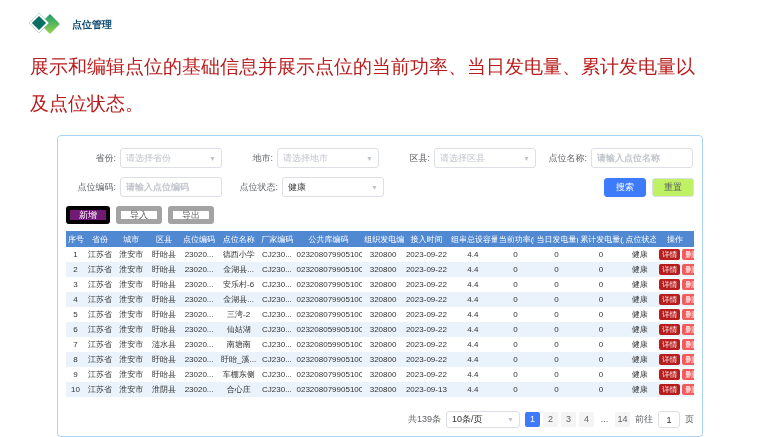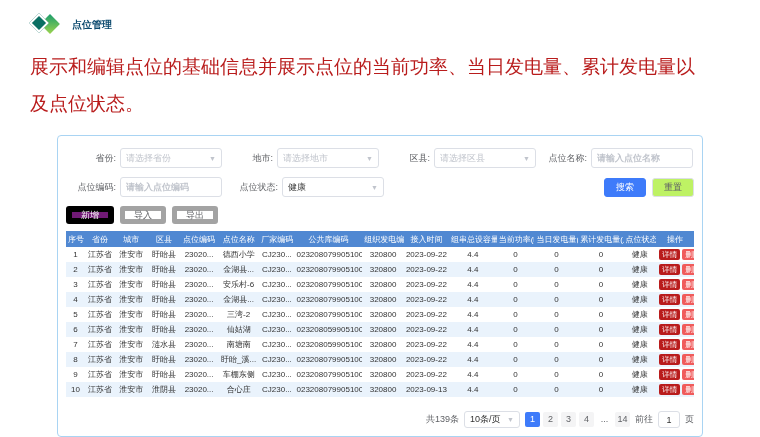--- a/index.html
+++ b/index.html
@@ -35,39 +35,39 @@
   .f-spacer { flex: 1; }
   .btn { height: 19px; padding: 0 11px; font-size: 9px; border-radius: 3px; border: 1px solid transparent;
          cursor: pointer; display: inline-flex; align-items: center; }
   .btn-primary { background: #3e7bfa; color: #fff; border-color: #3e7bfa; }
   .btn-plain { background: #bef264; color: #606266; border-color: #dcdfe6; margin-left: 6px; }
 
   
   .toolbar { display: flex; gap: 6px; margin: 4px 0 7px 0; }
   .tb-btn { height: 18px; padding: 0 9px; font-size: 9px; border-radius: 3px; cursor: pointer;
             display: inline-flex; align-items: center; }
-  .tb-add { background: #701a75; color: #fff; border: 6px solid #000000; }
+  .tb-add { background: #701a75; color: #fff; border: 4px solid #000000; }
   .tb-plain { background: #fff; color: #606266; border: 5px solid #a3a3a3; }
 
   
   table { width: 100%; border-collapse: collapse; table-layout: fixed; font-size: 8px; }
   th { background: #5088d2; color: #fff; font-weight: 400; height: 16px; padding: 1px 2px;
        white-space: nowrap; overflow: hidden; text-align: center; }
   td { height: 15px; padding: 1px 2px; white-space: nowrap; overflow: hidden; text-align: center;
        color: #333; }
   tbody tr:nth-child(even) td { background: #eaf3fc; }
   .badge { display: inline-block; padding: 1px 3px; border-radius: 2px; font-size: 7.5px; color: #fff;
            margin: 0 1px; cursor: pointer; line-height: 1.2; }
   .badge-blue { background: #b91c1c; }
   .badge-red { background: #f05b5b; }
 
   
   .pager { display: flex; justify-content: flex-end; align-items: center; gap: 5px; margin-top: 14px;
            font-size: 9px; color: #606266; }
-  .pg-size { width: 56px; height: 17px; }
+  .pg-size { width: 74px; height: 17px; }
   .pg-btn { min-width: 15px; height: 15px; line-height: 15px; text-align: center; background: #f4f4f5;
             border-radius: 2px; padding: 0 2px; cursor: pointer; color: #606266; }
   .pg-btn.active { background: #3e7bfa; color: #fff; }
   .pg-btn.dots { background: transparent; cursor: default; }
   .goto-input { width: 22px; height: 17px; border: 1px solid #dcdfe6; border-radius: 3px;
                 font-size: 9px; text-align: center; color: #333; outline: none; }
 </style>
 </head>
 <body>
 

